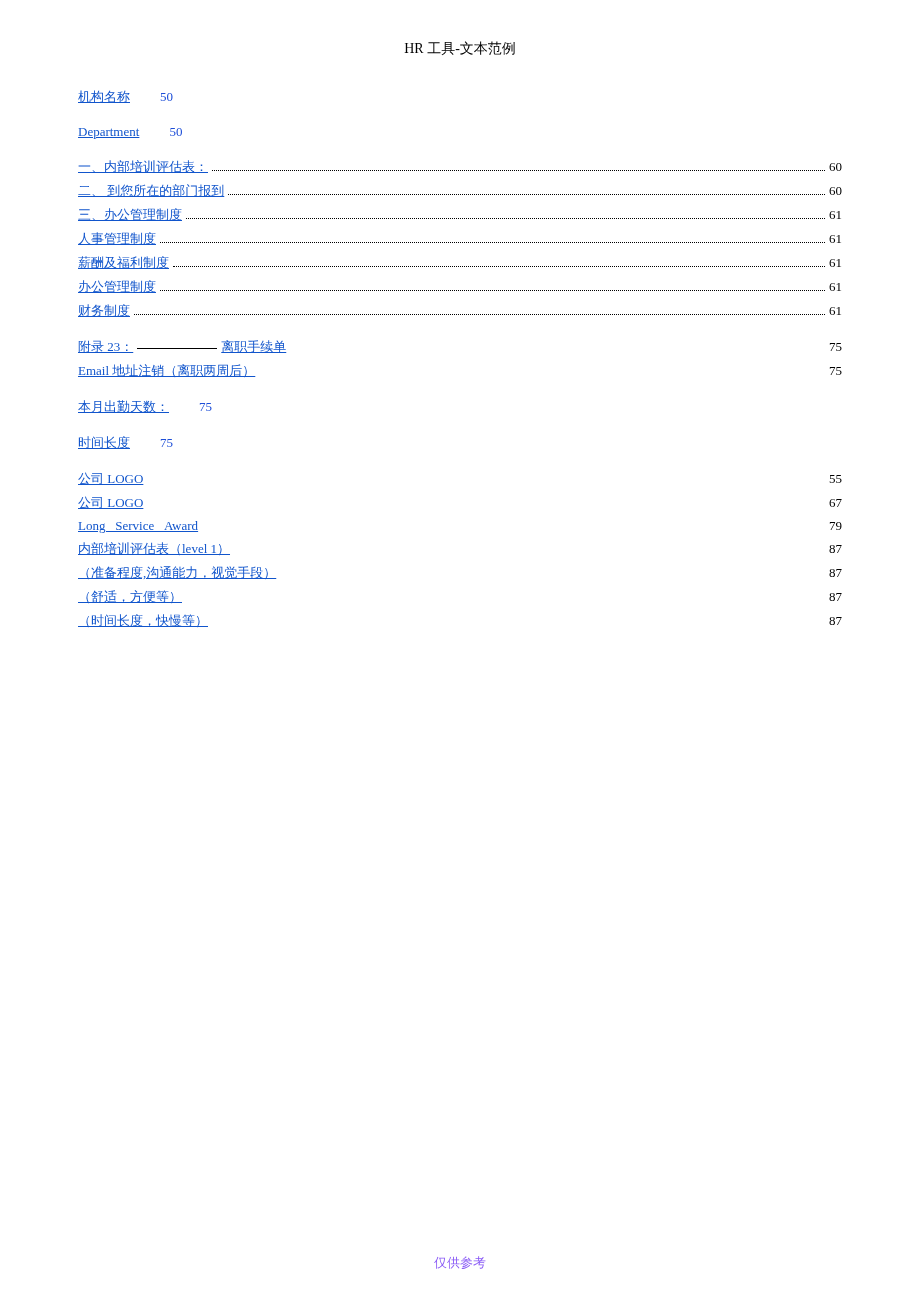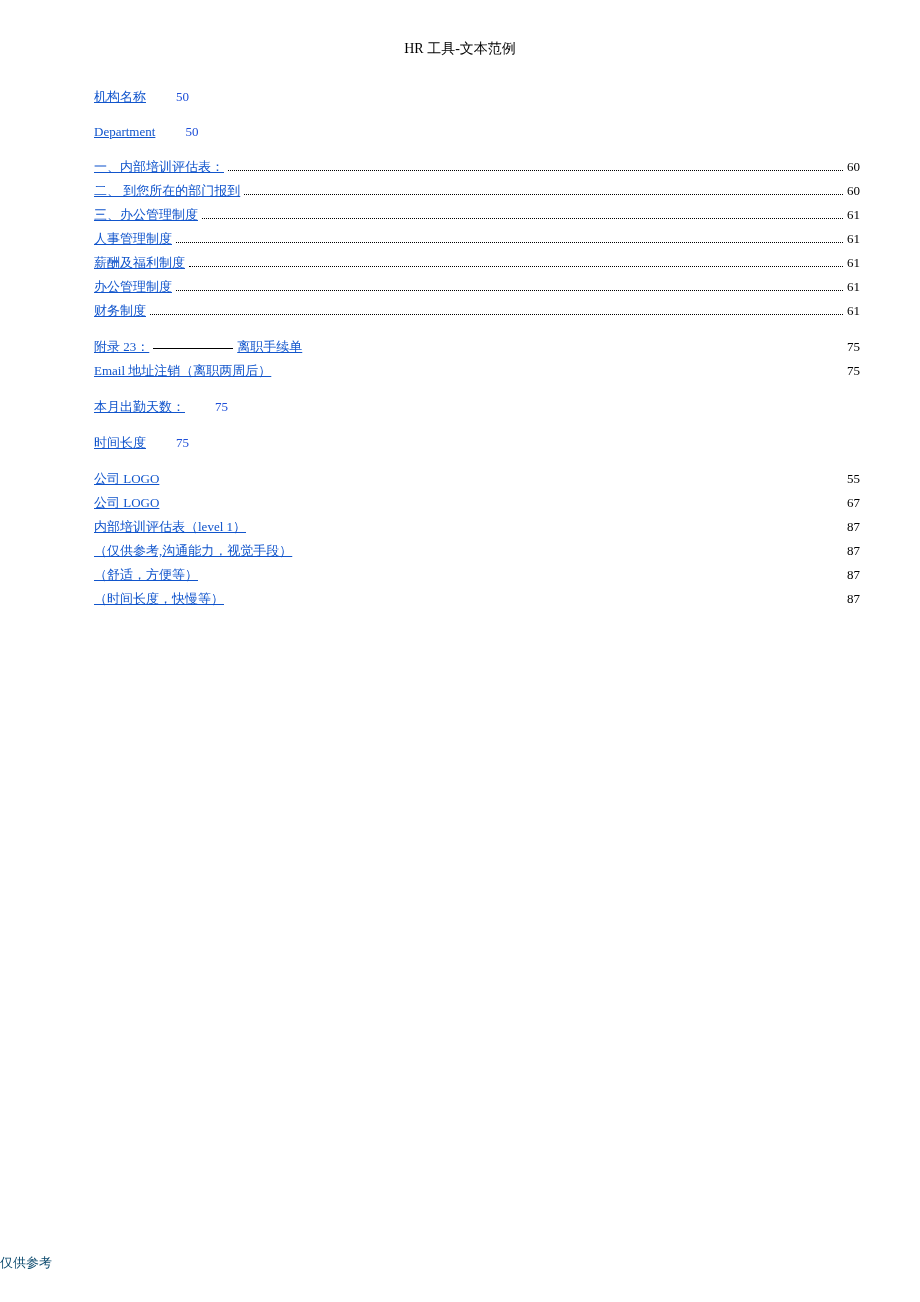--- a/index.html
+++ b/index.html
@@ -13,35 +13,34 @@
       font-size: 14px;
       color: #000000;
       width: 920px;
       min-height: 1302px;
       position: relative;
     }
     .page-container {
       width: 920px;
       min-height: 1302px;
       background: #ffffff;
-      padding: 40px 60px;
+      padding: 40px 78px;
       position: relative;
     }
     .page-title {
       text-align: center;
       font-size: 14px;
       color: #000000;
       margin-bottom: 30px;
     }
     .toc-entry {
       display: flex;
       align-items: baseline;
       margin-bottom: 6px;
       font-size: 13px;
-      margin-left: 34px;
     }
     .toc-link {
       color: #1155cc;
       text-decoration: underline;
       cursor: pointer;
       white-space: nowrap;
     }
     .toc-spacer {
       flex: 1;
       border-bottom: 1px dotted #000;
@@ -55,22 +54,23 @@
     }
     .toc-inline-number {
       color: #1d4ed8;
       margin-left: 30px;
     }
     .footer {
       position: absolute;
       bottom: 30px;
       left: 0;
       right: 0;
+      text-align: center;
       font-size: 13px;
-      color: #0c4a6e;
+      color: #8b5cf6;
     }
     .section-gap-lg {
       margin-bottom: 18px;
     }
   </style>
 </head>
 <body>
 
 <div class="page-container">
 
@@ -155,29 +155,34 @@
     <span style="flex:1"></span>
     <span class="toc-number">55</span>
   </div>
 
   <div class="toc-entry">
     <span class="toc-link">公司 LOGO</span>
     <span style="flex:1"></span>
     <span class="toc-number">67</span>
   </div>
 
+  <div class="toc-entry">
+    <span class="toc-link">Long&nbsp;&nbsp;&nbsp;Service&nbsp;&nbsp;&nbsp;Award</span>
+    <span style="flex:1"></span>
+    <span class="toc-number">79</span>
+  </div>
 
   <div class="toc-entry">
     <span class="toc-link">内部培训评估表（level 1）</span>
     <span style="flex:1"></span>
     <span class="toc-number">87</span>
   </div>
 
   <div class="toc-entry">
-    <span class="toc-link">（仅供参考,沟通能力，视觉手段）</span>
+    <span class="toc-link">（准备程度,沟通能力，视觉手段）</span>
     <span style="flex:1"></span>
     <span class="toc-number">87</span>
   </div>
 
   <div class="toc-entry">
     <span class="toc-link">（舒适，方便等）</span>
     <span style="flex:1"></span>
     <span class="toc-number">87</span>
   </div>
 

